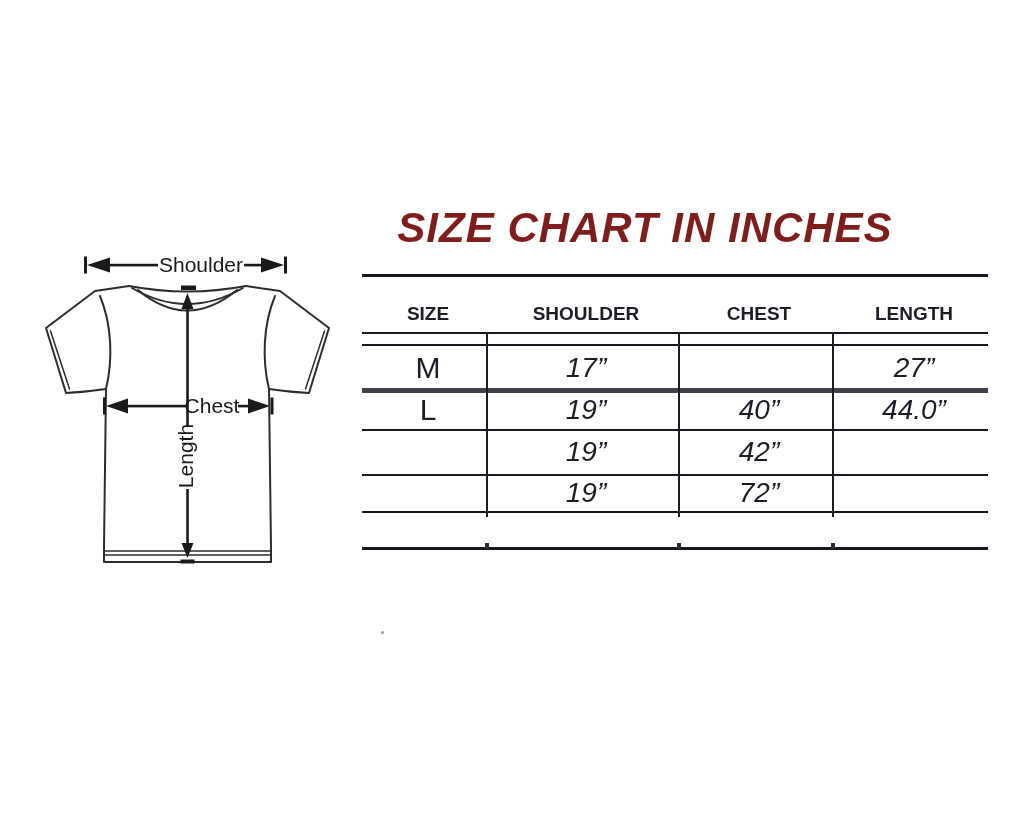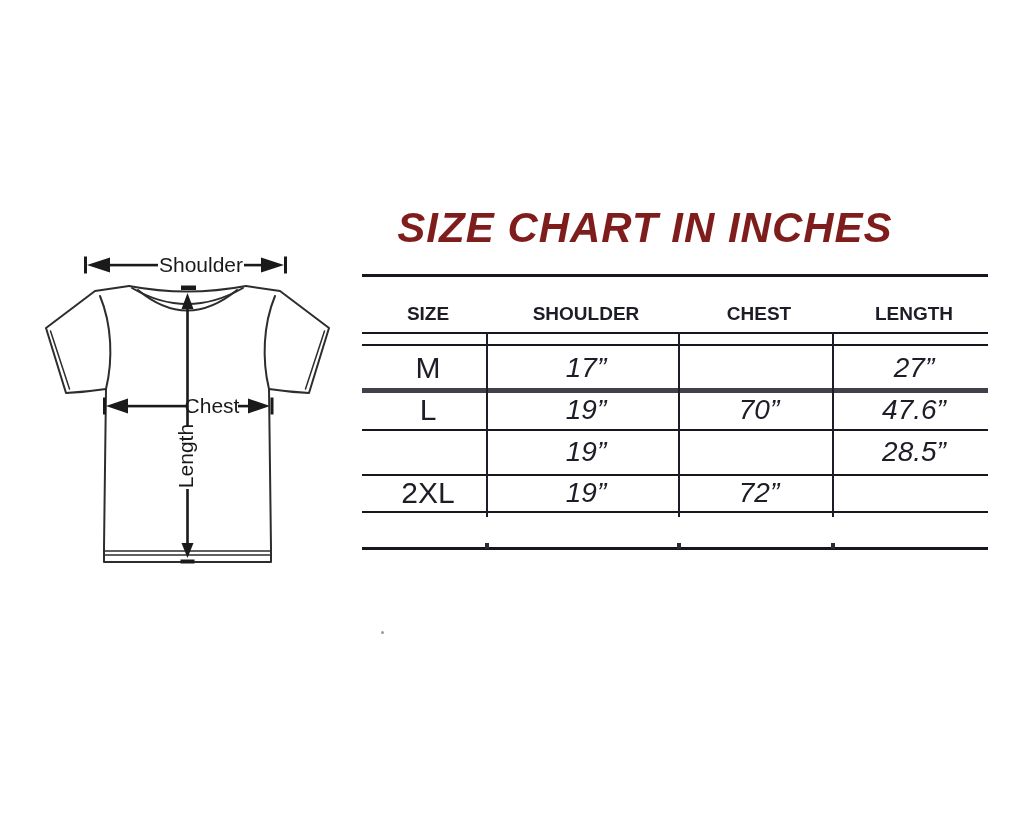--- a/index.html
+++ b/index.html
@@ -135,25 +135,24 @@
   <div class="cell hcell c1">SHOULDER</div>
   <div class="cell hcell c2">CHEST</div>
   <div class="cell hcell c3">LENGTH</div>
 
   <div class="cell dcell r0 c0 size-col">M</div>
   <div class="cell dcell r0 c1 val">17”</div>
   <div class="cell dcell r0 c3 val">27”</div>
 
   <div class="cell dcell r1 c0 size-col">L</div>
   <div class="cell dcell r1 c1 val">19”</div>
-  <div class="cell dcell r1 c2 val">70”</div>
-  <div class="cell dcell r1 c3 val">47.6”</div>
+  <div class="cell dcell r1 c2 val">40”</div>
+  <div class="cell dcell r1 c3 val">44.0”</div>
 
   <div class="cell dcell r2 c1 val">19”</div>
-  <div class="cell dcell r2 c3 val">28.5”</div>
+  <div class="cell dcell r2 c2 val">42”</div>
 
-  <div class="cell dcell r3 c0 size-col">2XL</div>
   <div class="cell dcell r3 c1 val">19”</div>
   <div class="cell dcell r3 c2 val">72”</div>
 
   <div class="dot-artifact"></div>
 
 </div>
 
 </body></html>

